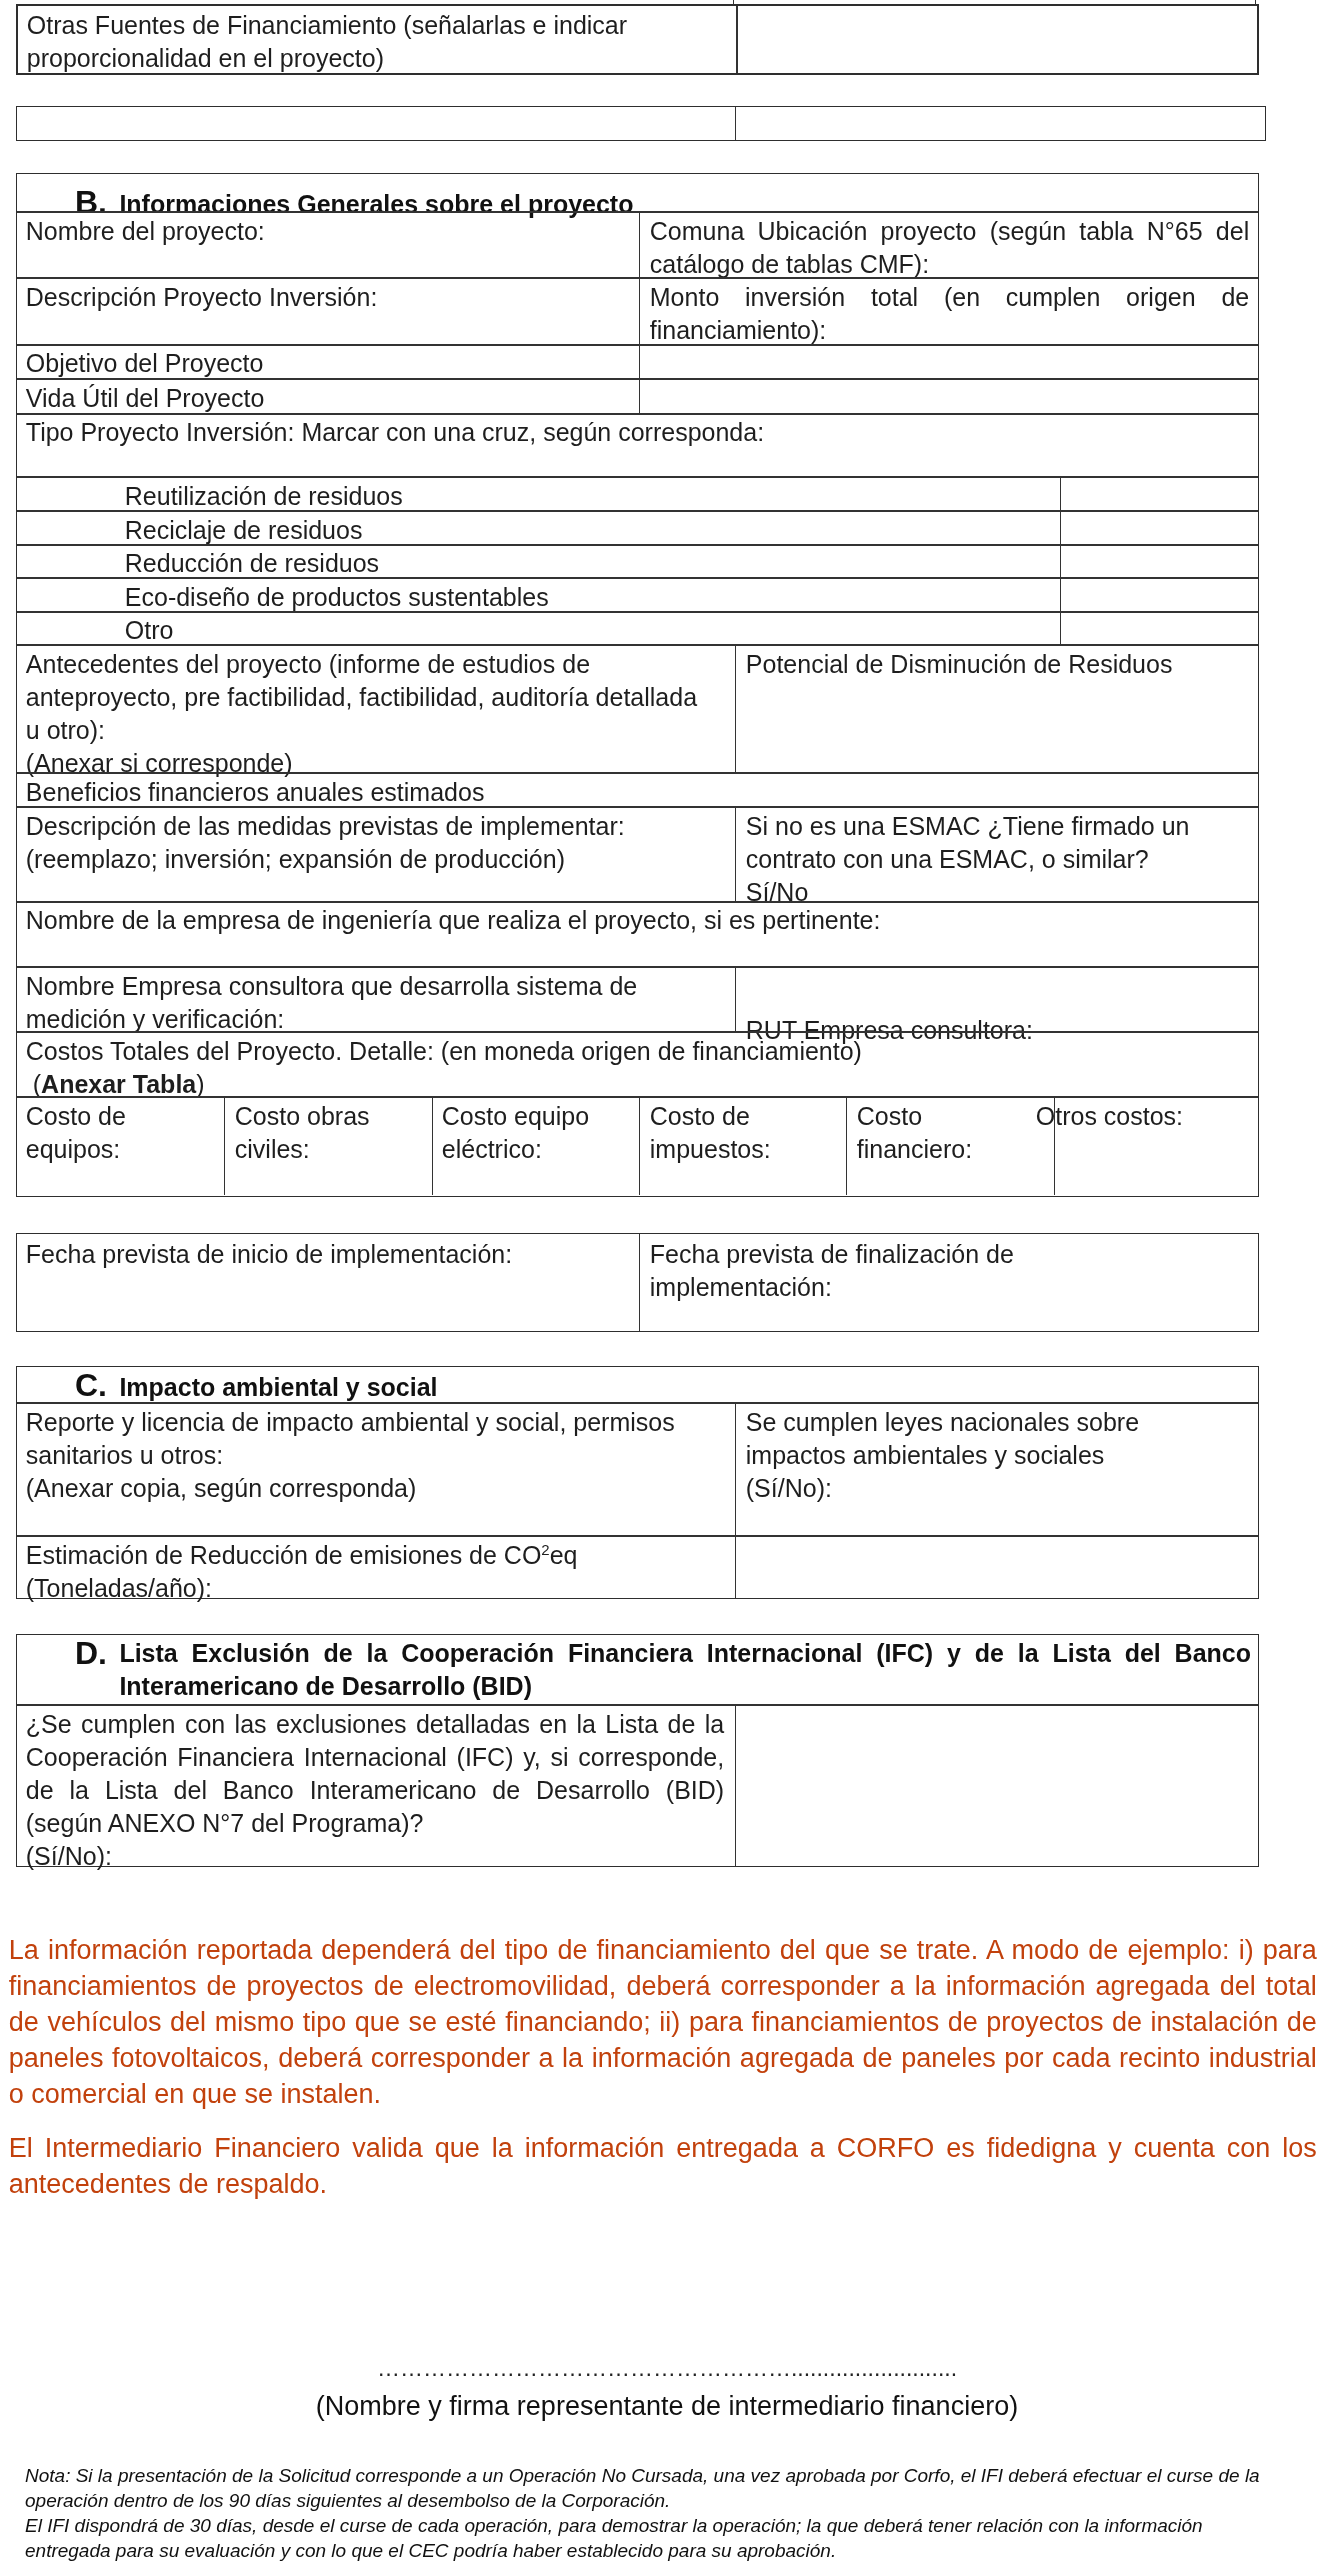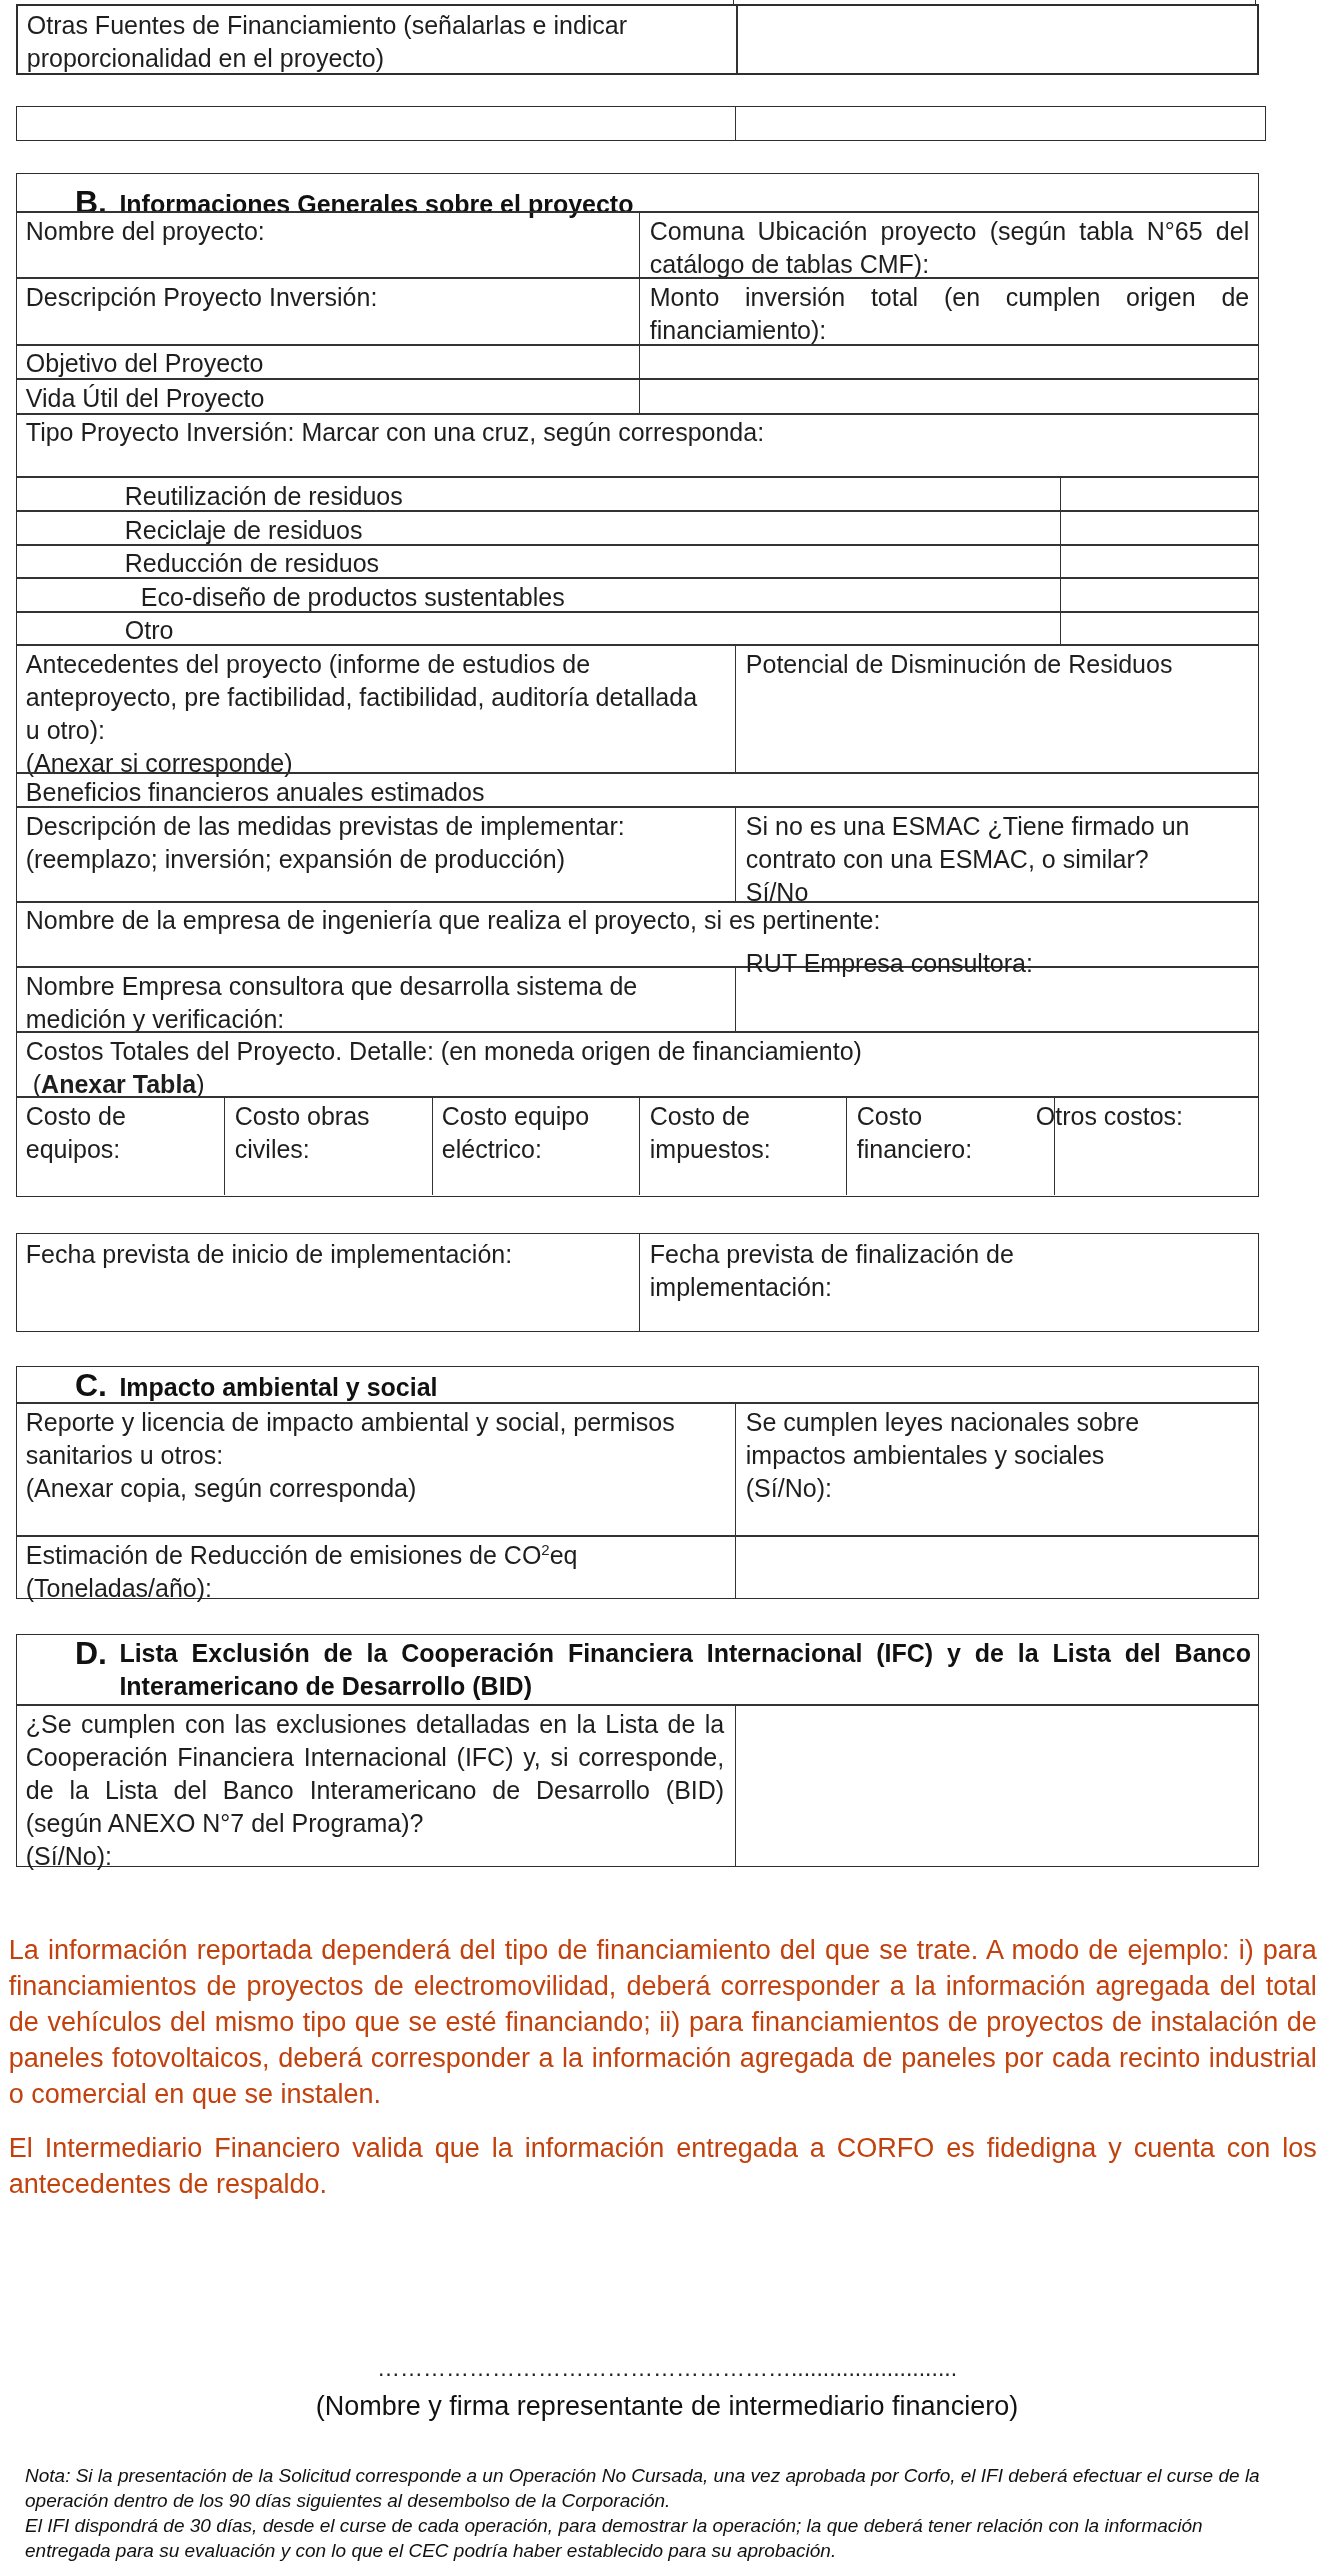--- a/index.html
+++ b/index.html
@@ -72,21 +72,21 @@
   <div class="abs" style="left:0; top:338px; width:100%; height:34px;">
     <div class="cell" style="left:99px; top:0;">Reciclaje de residuos</div>
     <div class="abs" style="left:1045px; top:0; width:194px; height:32px;"></div>
   </div>
   <div class="hline" style="left:0; top:370px; width:100%;"></div>
   <div class="abs" style="left:0; top:371px; width:100%; height:34px;">
     <div class="cell" style="left:99px; top:0;">Reducción de residuos</div>
     <div class="abs" style="left:1045px; top:0; width:194px; height:32px;"></div>
   </div>
   <div class="hline" style="left:0; top:403px; width:100%;"></div>
-  <div class="abs" style="left:16px; top:405px; width:100%; height:40px;">
+  <div class="abs" style="left:0; top:405px; width:100%; height:40px;">
     <div class="cell" style="left:99px; top:0;">Eco-diseño de productos sustentables</div>
     <div class="abs" style="left:1045px; top:0; width:194px; height:32px;"></div>
   </div>
   <div class="hline" style="left:0; top:437px; width:100%;"></div>
   <div class="abs" style="left:0; top:438px; width:100%; height:34px;">
     <div class="cell" style="left:99px; top:0;">Otro</div>
     <div class="abs" style="left:1045px; top:0; width:194px; height:32px;"></div>
   </div>
   <div class="hline" style="left:0; top:470px; width:100%;"></div>
 
@@ -110,21 +110,21 @@
     <span>Si no es una ESMAC ¿Tiene firmado un contrato con una ESMAC, o similar?</span><br>
     <span>Sí/No</span>
   </div>
   <div class="hline" style="left:0; top:727px; width:100%;"></div>
 
   <div class="cell" style="left:0; top:728px; width:1238px;">Nombre de la empresa de ingeniería que realiza el proyecto, si es pertinente:</div>
   <div class="hline" style="left:0; top:792px; width:100%;"></div>
 
   <div class="vline" style="left:718px; top:792px; height:65px;"></div>
   <div class="cell" style="left:0; top:794px; width:718px;">Nombre Empresa consultora que desarrolla sistema de medición y verificación:</div>
-  <div class="cell" style="left:720px; top:771px; width:452px;">RUT Empresa consultora:</div>
+  <div class="cell" style="left:720px; top:838px; width:452px;">RUT Empresa consultora:</div>
   <div class="hline" style="left:0; top:857px; width:100%;"></div>
 
   <div class="cell" style="left:0; top:859px; width:1238px;">
     <span>Costos Totales del Proyecto. Detalle: (en moneda origen de financiamiento)</span><br>
     &nbsp;<span>(</span><b>Anexar Tabla</b><span>)</span>
   </div>
   <div class="hline" style="left:0; top:922px; width:100%;"></div>
 
   <div class="vline" style="left:207px; top:922px; height:99px;"></div>
   <div class="vline" style="left:415px; top:922px; height:99px;"></div>

